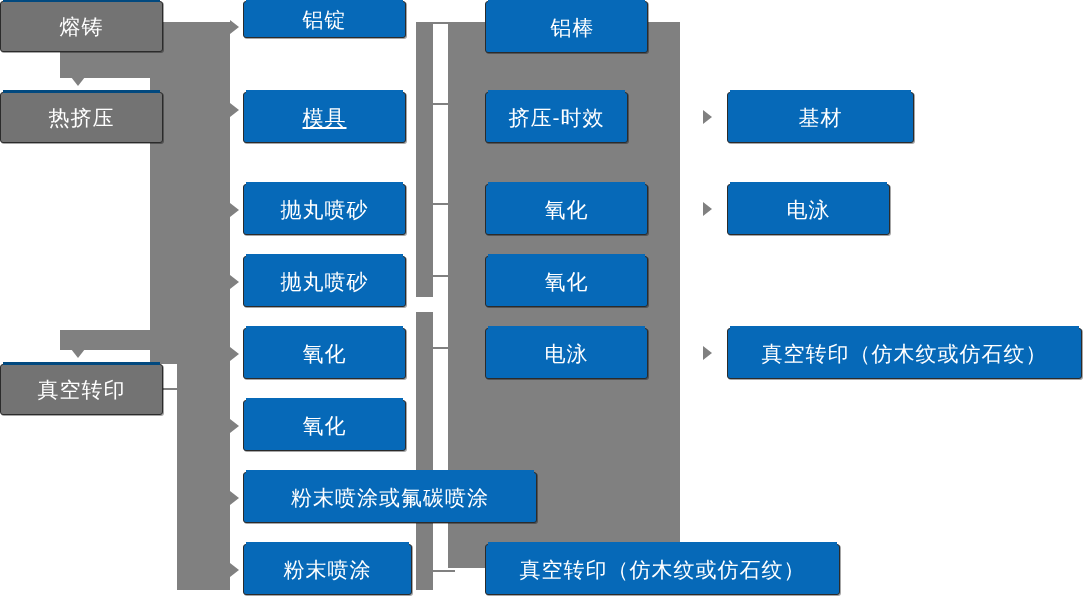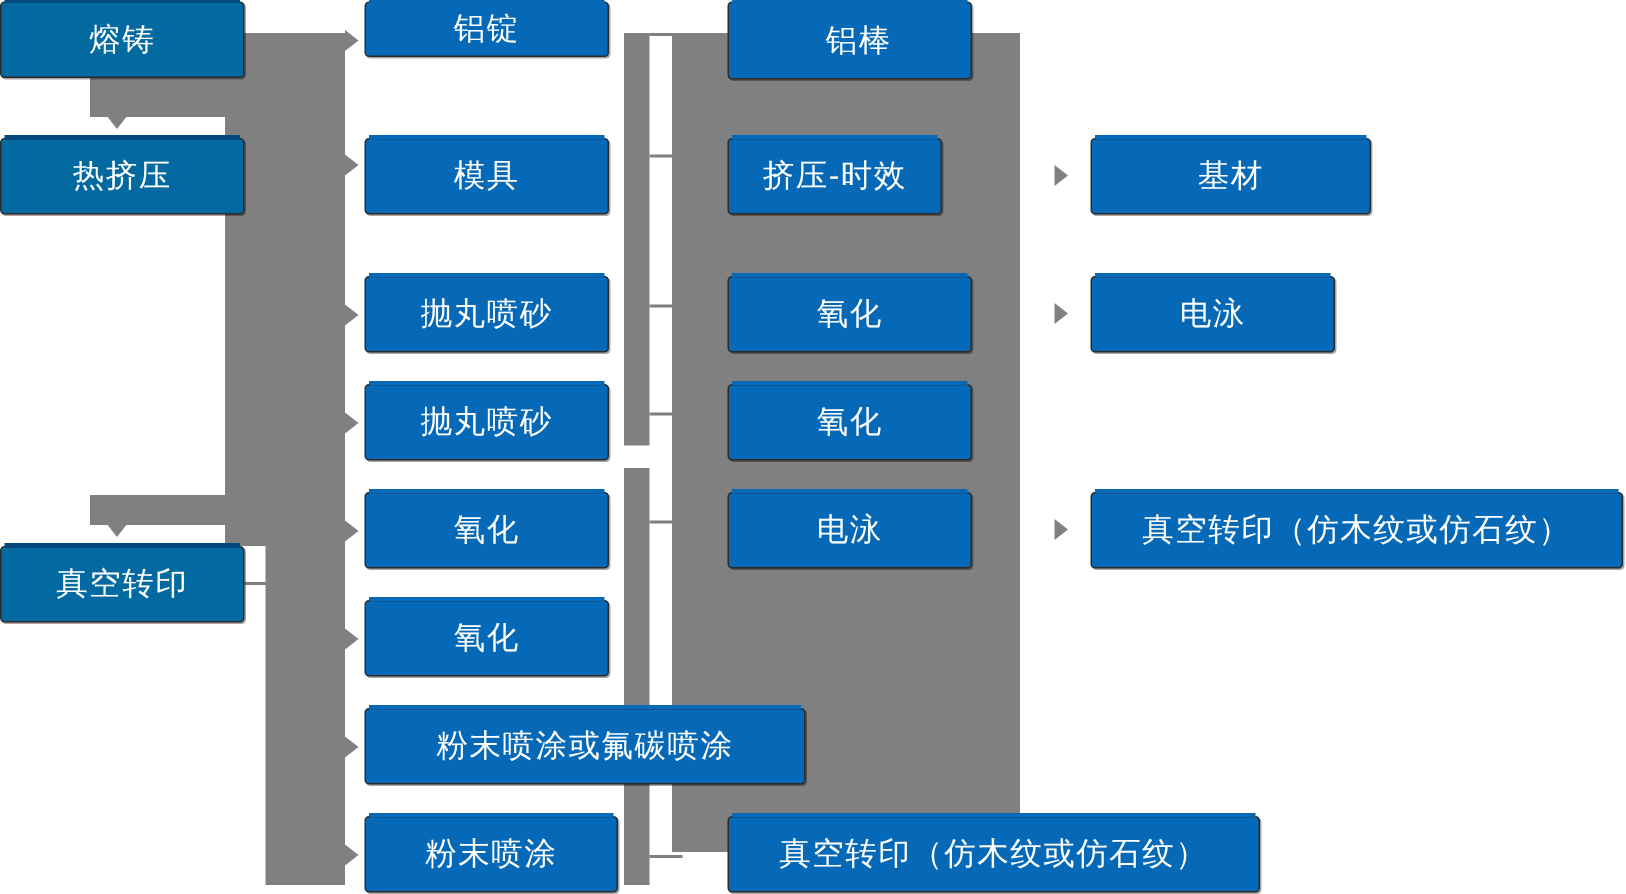--- a/index.html
+++ b/index.html
@@ -19,21 +19,21 @@
     color:#ffffff;
     font-size:21px;
     line-height:1;
     letter-spacing:1px;
     border:1px solid #2b2b2b;
     border-radius:3px;
     white-space:nowrap;
     z-index:5;
     box-shadow:1px 1px 0 rgba(0,0,0,0.35);
   }
-  .node.dark{background:#0369a1;}
+  .node.dark{background:#737373;}
   .node.light{background:#0669b8;}
   
   .node::before{
     content:"";
     position:absolute;left:2px;right:2px;top:-3px;height:3px;
     background:#0669b8;
     z-index:-1;
   }
   .node.dark::before{background:#01497f;}
 
@@ -97,21 +97,21 @@
 
   <div class="arrowhead-r" style="left:703px;top:110px;"></div>
   <div class="arrowhead-r" style="left:703px;top:202px;"></div>
   <div class="arrowhead-r" style="left:703px;top:346px;"></div>
 
   <div id="nodes-layer">
       <div class="node dark" style="left: 0px; top: 1px; width: 163px; height: 51px;">熔铸</div>
       <div class="node dark" style="left: 0px; top: 92px; width: 163px; height: 51px;">热挤压</div>
       <div class="node dark" style="left: 0px; top: 364px; width: 163px; height: 51px;">真空转印</div>
       <div class="node light" style="left: 243px; top: 1px; width: 163px; height: 37px;">铝锭</div>
-      <div class="node light" style="left: 243px; top: 92px; width: 163px; height: 51px;">模具</div>
+      <div class="node light" style="left: 243px; top: 92px; width: 163px; height: 51px; text-decoration: underline;">模具</div>
       <div class="node light" style="left: 243px; top: 184px; width: 163px; height: 51px;">抛丸喷砂</div>
       <div class="node light" style="left: 243px; top: 256px; width: 163px; height: 51px;">抛丸喷砂</div>
       <div class="node light" style="left: 243px; top: 328px; width: 163px; height: 51px;">氧化</div>
       <div class="node light" style="left: 243px; top: 400px; width: 163px; height: 51px;">氧化</div>
       <div class="node light" style="left: 243px; top: 472px; width: 294px; height: 51px;">粉末喷涂或氟碳喷涂</div>
       <div class="node light" style="left: 243px; top: 544px; width: 169px; height: 51px;">粉末喷涂</div>
       <div class="node light" style="left: 485px; top: 1px; width: 163px; height: 52px; padding-left: 12px;">铝棒</div>
       <div class="node light" style="left: 485px; top: 92px; width: 143px; height: 51px;">挤压-时效</div>
       <div class="node light" style="left: 485px; top: 184px; width: 163px; height: 51px;">氧化</div>
       <div class="node light" style="left: 485px; top: 256px; width: 163px; height: 51px;">氧化</div>

